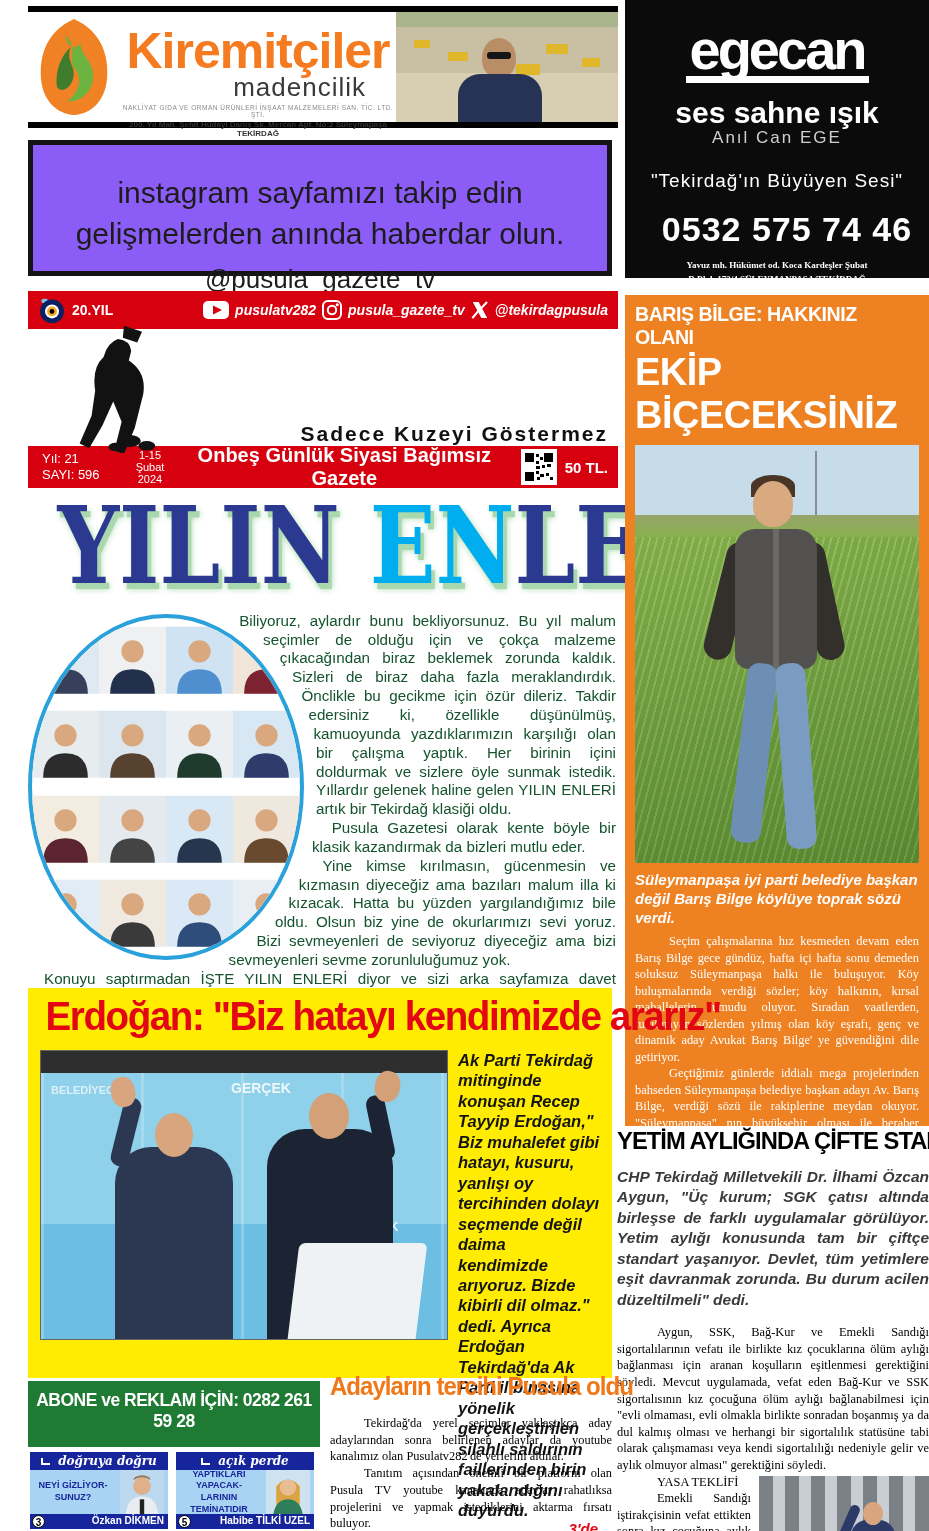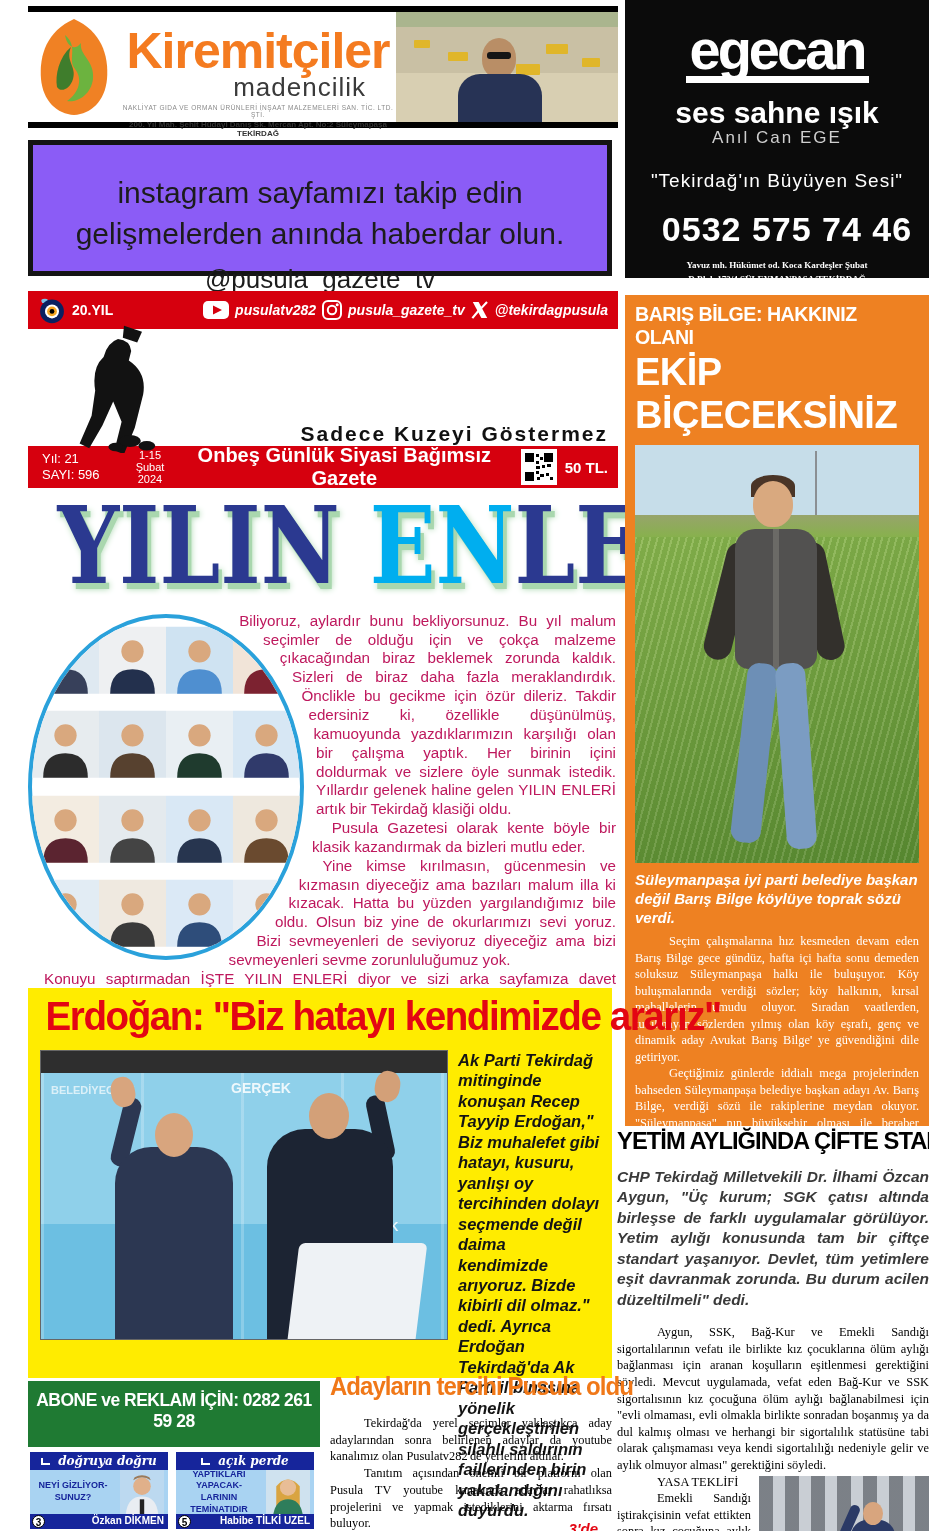--- a/index.html
+++ b/index.html
@@ -57,21 +57,21 @@
   .m-sub{flex:1;text-align:center;font-size:20px;font-weight:bold;}
   .m-qr{width:36px;height:36px;background:#fff;margin:0 8px;display:flex;align-items:center;justify-content:center;}
   .m-price{font-size:15px;font-weight:bold;padding-right:10px;}
 
   
   #lead{position:absolute;left:28px;top:495px;width:588px;}
   .lead-h{text-align:center;font-family:"DejaVu Serif",serif;font-weight:bold;font-size:96px;
     line-height:1.05;transform:scale(.9,1.12);transform-origin:50% 40%;white-space:nowrap;
     text-shadow:4px 5px 0 #a9d7ae,4px 5px 6px #a9d7ae;}
   .lead-h .navy{color:#2b3990;} .lead-h .cyan{color:#00aeef;}
-  .lead-body{margin-top:16px;font-size:15.2px;line-height:1.24;color:#be185d;}
+  .lead-body{margin-top:16px;font-size:15.2px;line-height:1.24;color:#14532d;}
   .lead-body p{margin:0;text-align:justify;}
   .lead-body p + p{text-indent:16px;}
   .collage{float:left;width:276px;height:346px;border-radius:50%;border:4px solid #2aa1db;
     overflow:hidden;margin:2px 12px 4px 0;shape-outside:ellipse(146px 177px at 50% 50%);
     display:flex;flex-wrap:wrap;background:#fff;}
   .tile{width:25%;height:25%;}
   .tile svg{width:100%;height:100%;display:block;}
   .tile .bg{fill:#dfe9f1;} .tile .head{fill:#d9a87e;} .tile .suit{fill:#37405a;}
   .tile:nth-child(2) .bg{fill:#eef0f2;} .tile:nth-child(2) .suit{fill:#23304d;}
   .tile:nth-child(3) .bg{fill:#cfe3f2;} .tile:nth-child(3) .suit{fill:#4f8fd0;}

